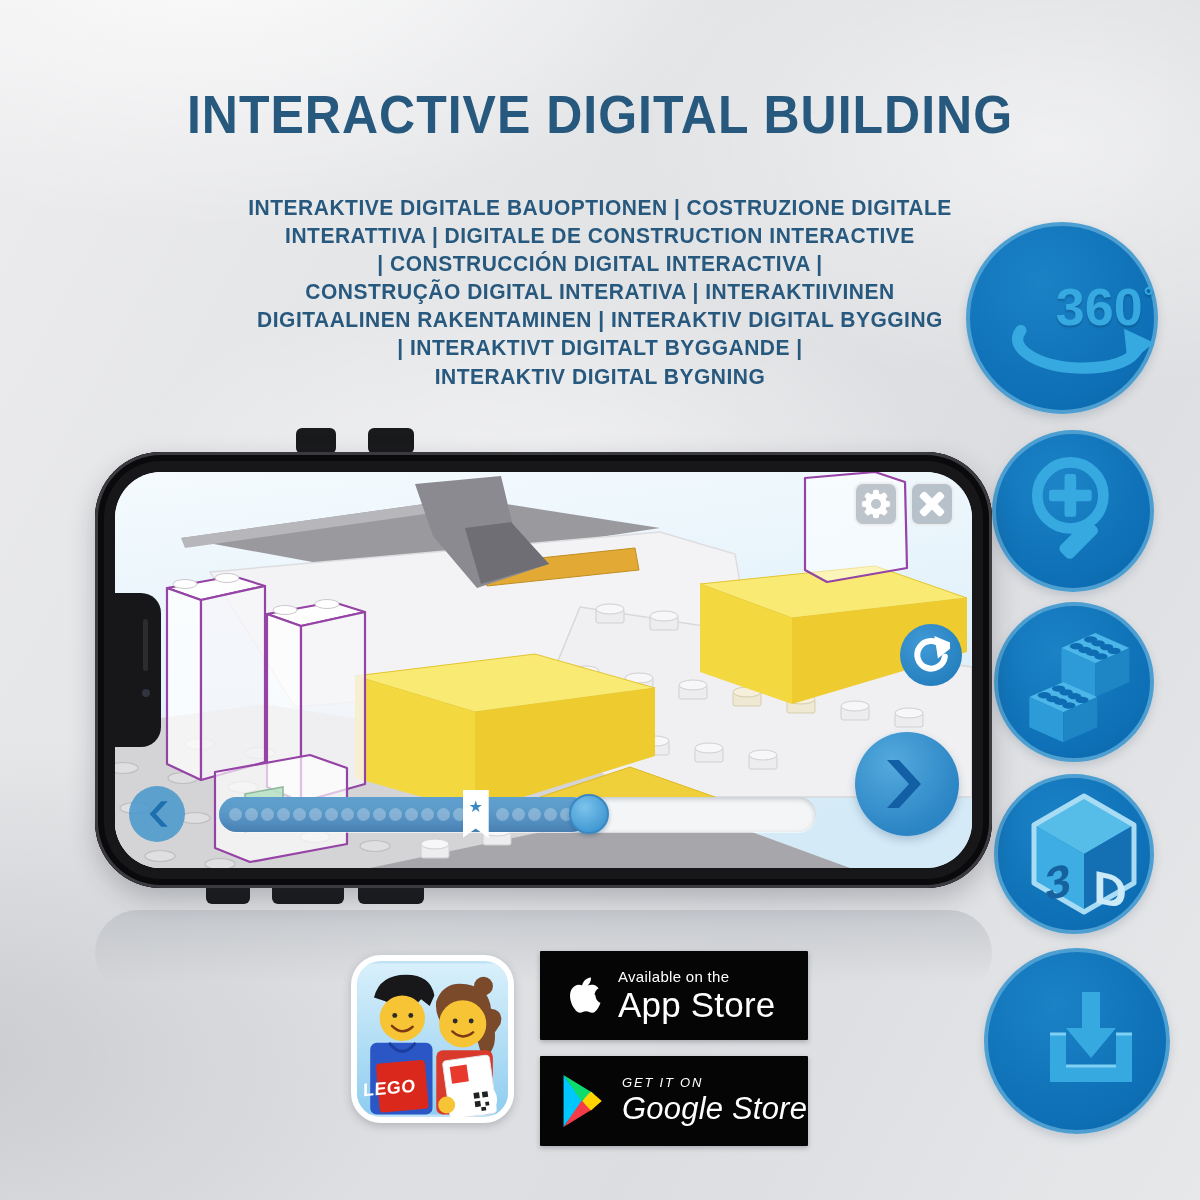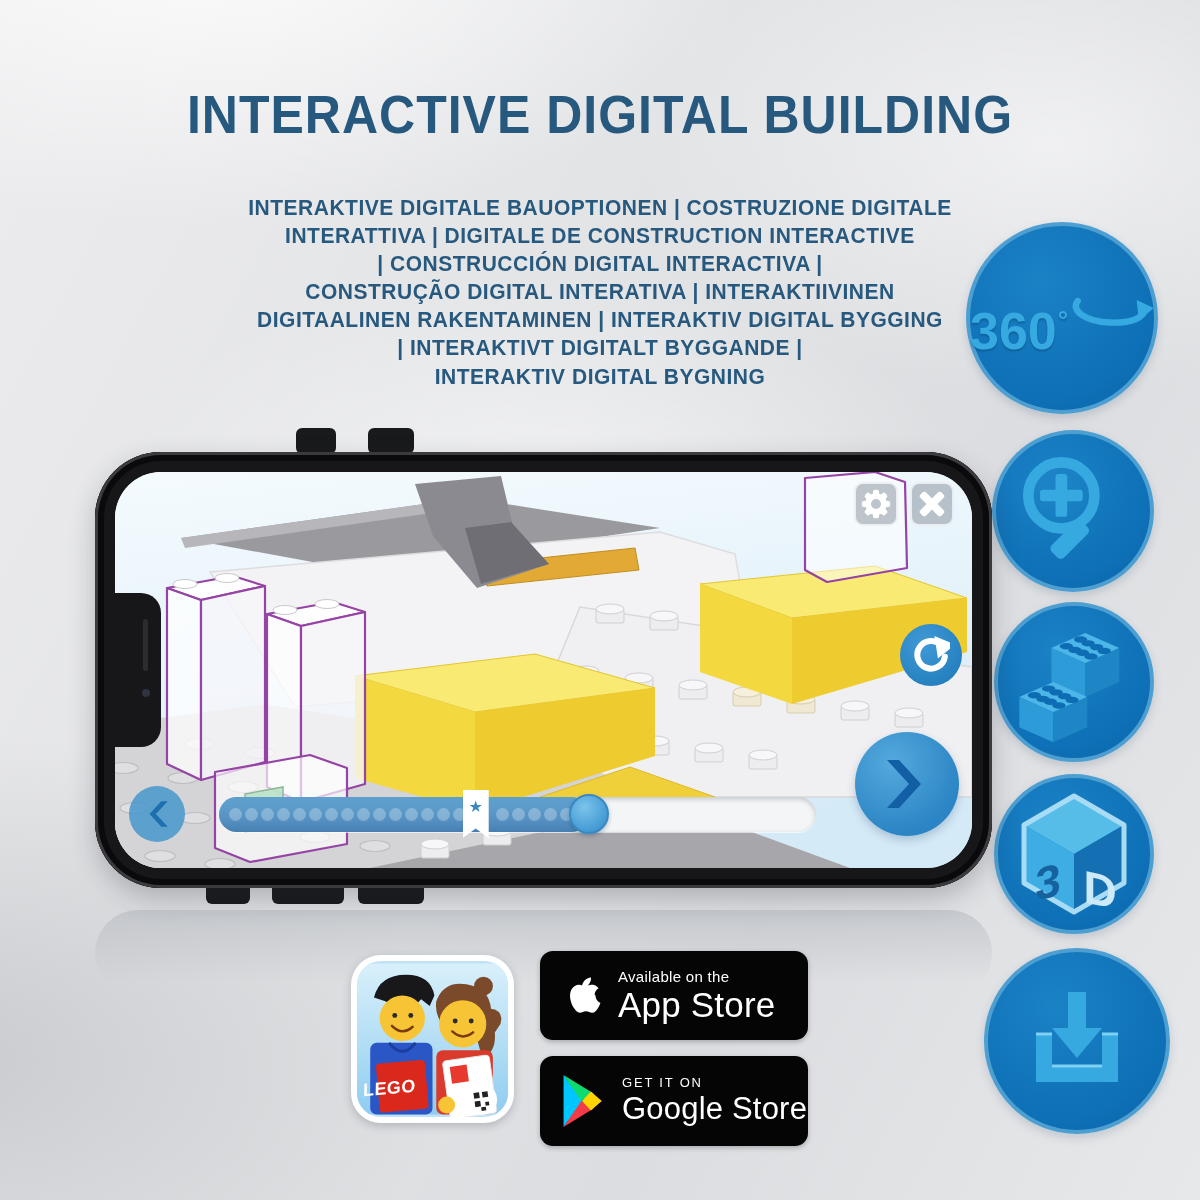--- a/index.html
+++ b/index.html
@@ -26,21 +26,21 @@
     position:absolute; top:197px; left:90px; right:90px; text-align:center;
     color:#27587e; font-weight:700; font-size:21px; line-height:27px; letter-spacing:.5px;
     transform:scaleY(1.04);
   }
 
   
   .fcircle{
     position:absolute; border-radius:50%;
     background:radial-gradient(circle at 38% 30%, #1b82c6 0%, #0e70b6 68%, #0b65a9 100%);
     border:4px solid #4d9fd2;
-    display:flex; align-items:center; justify-content:center; flex-direction:row;
+    display:flex; align-items:flex-end; justify-content:center; flex-direction:column;
     box-shadow:0 4px 10px rgba(40,70,100,.18);
   }
   .c360{ left:966px; top:222px; width:192px; height:192px; }
   .czoom{ left:992px; top:430px; width:162px; height:162px; }
   .cbricks{ left:994px; top:602px; width:160px; height:160px; }
   .ccube{ left:994px; top:774px; width:160px; height:160px; }
   .cdownload{ left:984px; top:948px; width:186px; height:186px; }
   .t360{
     color:#36a9e1; font-weight:700; font-size:52px; letter-spacing:0;
     line-height:1; margin-top:26px; text-shadow:0 2px 2px rgba(8,58,100,.35);
@@ -117,26 +117,26 @@
   }
 
   
   .lego-app{
     position:absolute; left:351px; top:955px; width:163px; height:168px;
     border-radius:30px; border:6px solid #ffffff; overflow:hidden; z-index:4;
     box-shadow:0 3px 8px rgba(50,60,70,.25); background:#bfe2f6;
   }
   .lego-app svg{ width:100%; height:100%; display:block; }
   .store-badge{
-    position:absolute; left:540px; width:268px; background:#050505; border-radius:13px;
+    position:absolute; left:540px; width:268px; background:#050505; border-radius:1px;
     display:flex; align-items:center; color:#fff; z-index:4;
     box-shadow:0 2px 5px rgba(40,50,60,.3);
   }
   .badge-appstore{ top:951px; height:89px; padding-left:20px; }
-  .badge-gplay{ top:1056px; height:90px; padding-left:16px; }
+  .badge-gplay{ top:1056px; height:90px; padding-left:16px;font-style:italic; }
   .badge-text{ margin-left:14px; display:flex; flex-direction:column; justify-content:center; }
   .badge-small{ font-size:15px; letter-spacing:.3px; line-height:18px; }
   .badge-small.gp{ font-size:13px; letter-spacing:1.8px; line-height:16px; }
   .badge-big{ font-size:35px; line-height:38px; letter-spacing:.2px; font-weight:500; }
   .badge-big.gp{ font-size:31px; line-height:36px; }
 </style>
 </head>
 <body>
 
 <div class="stage">

